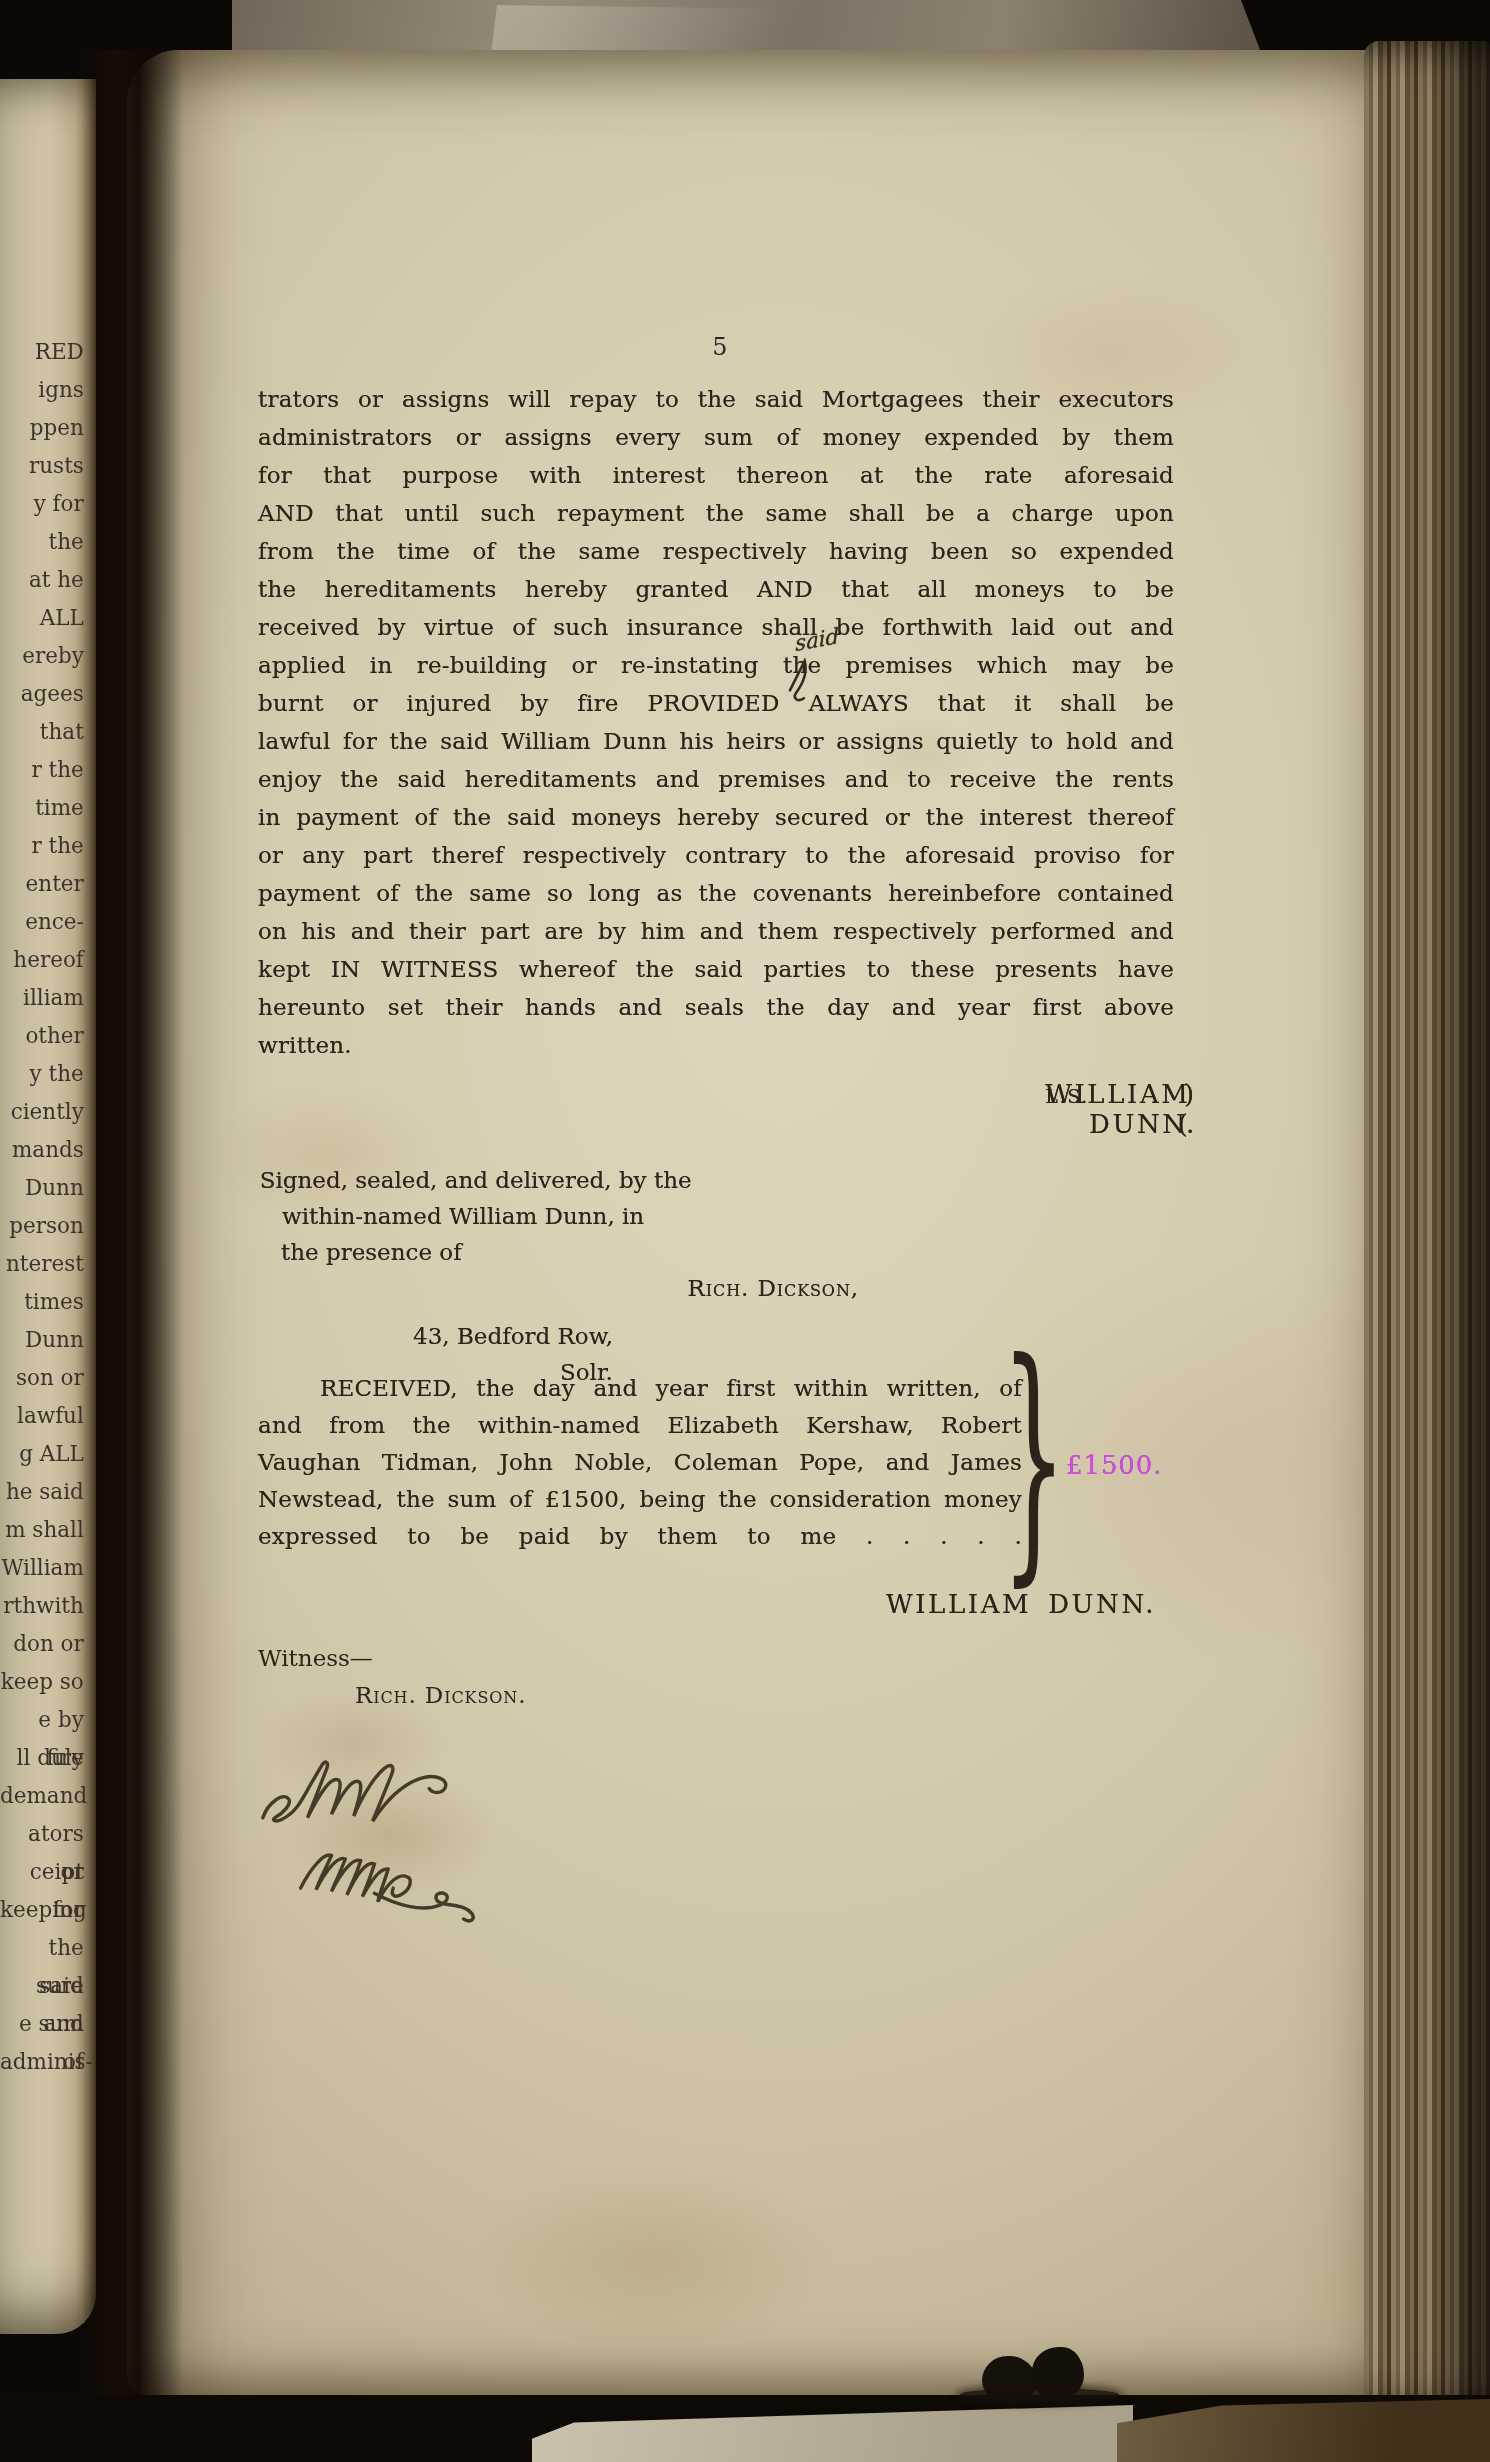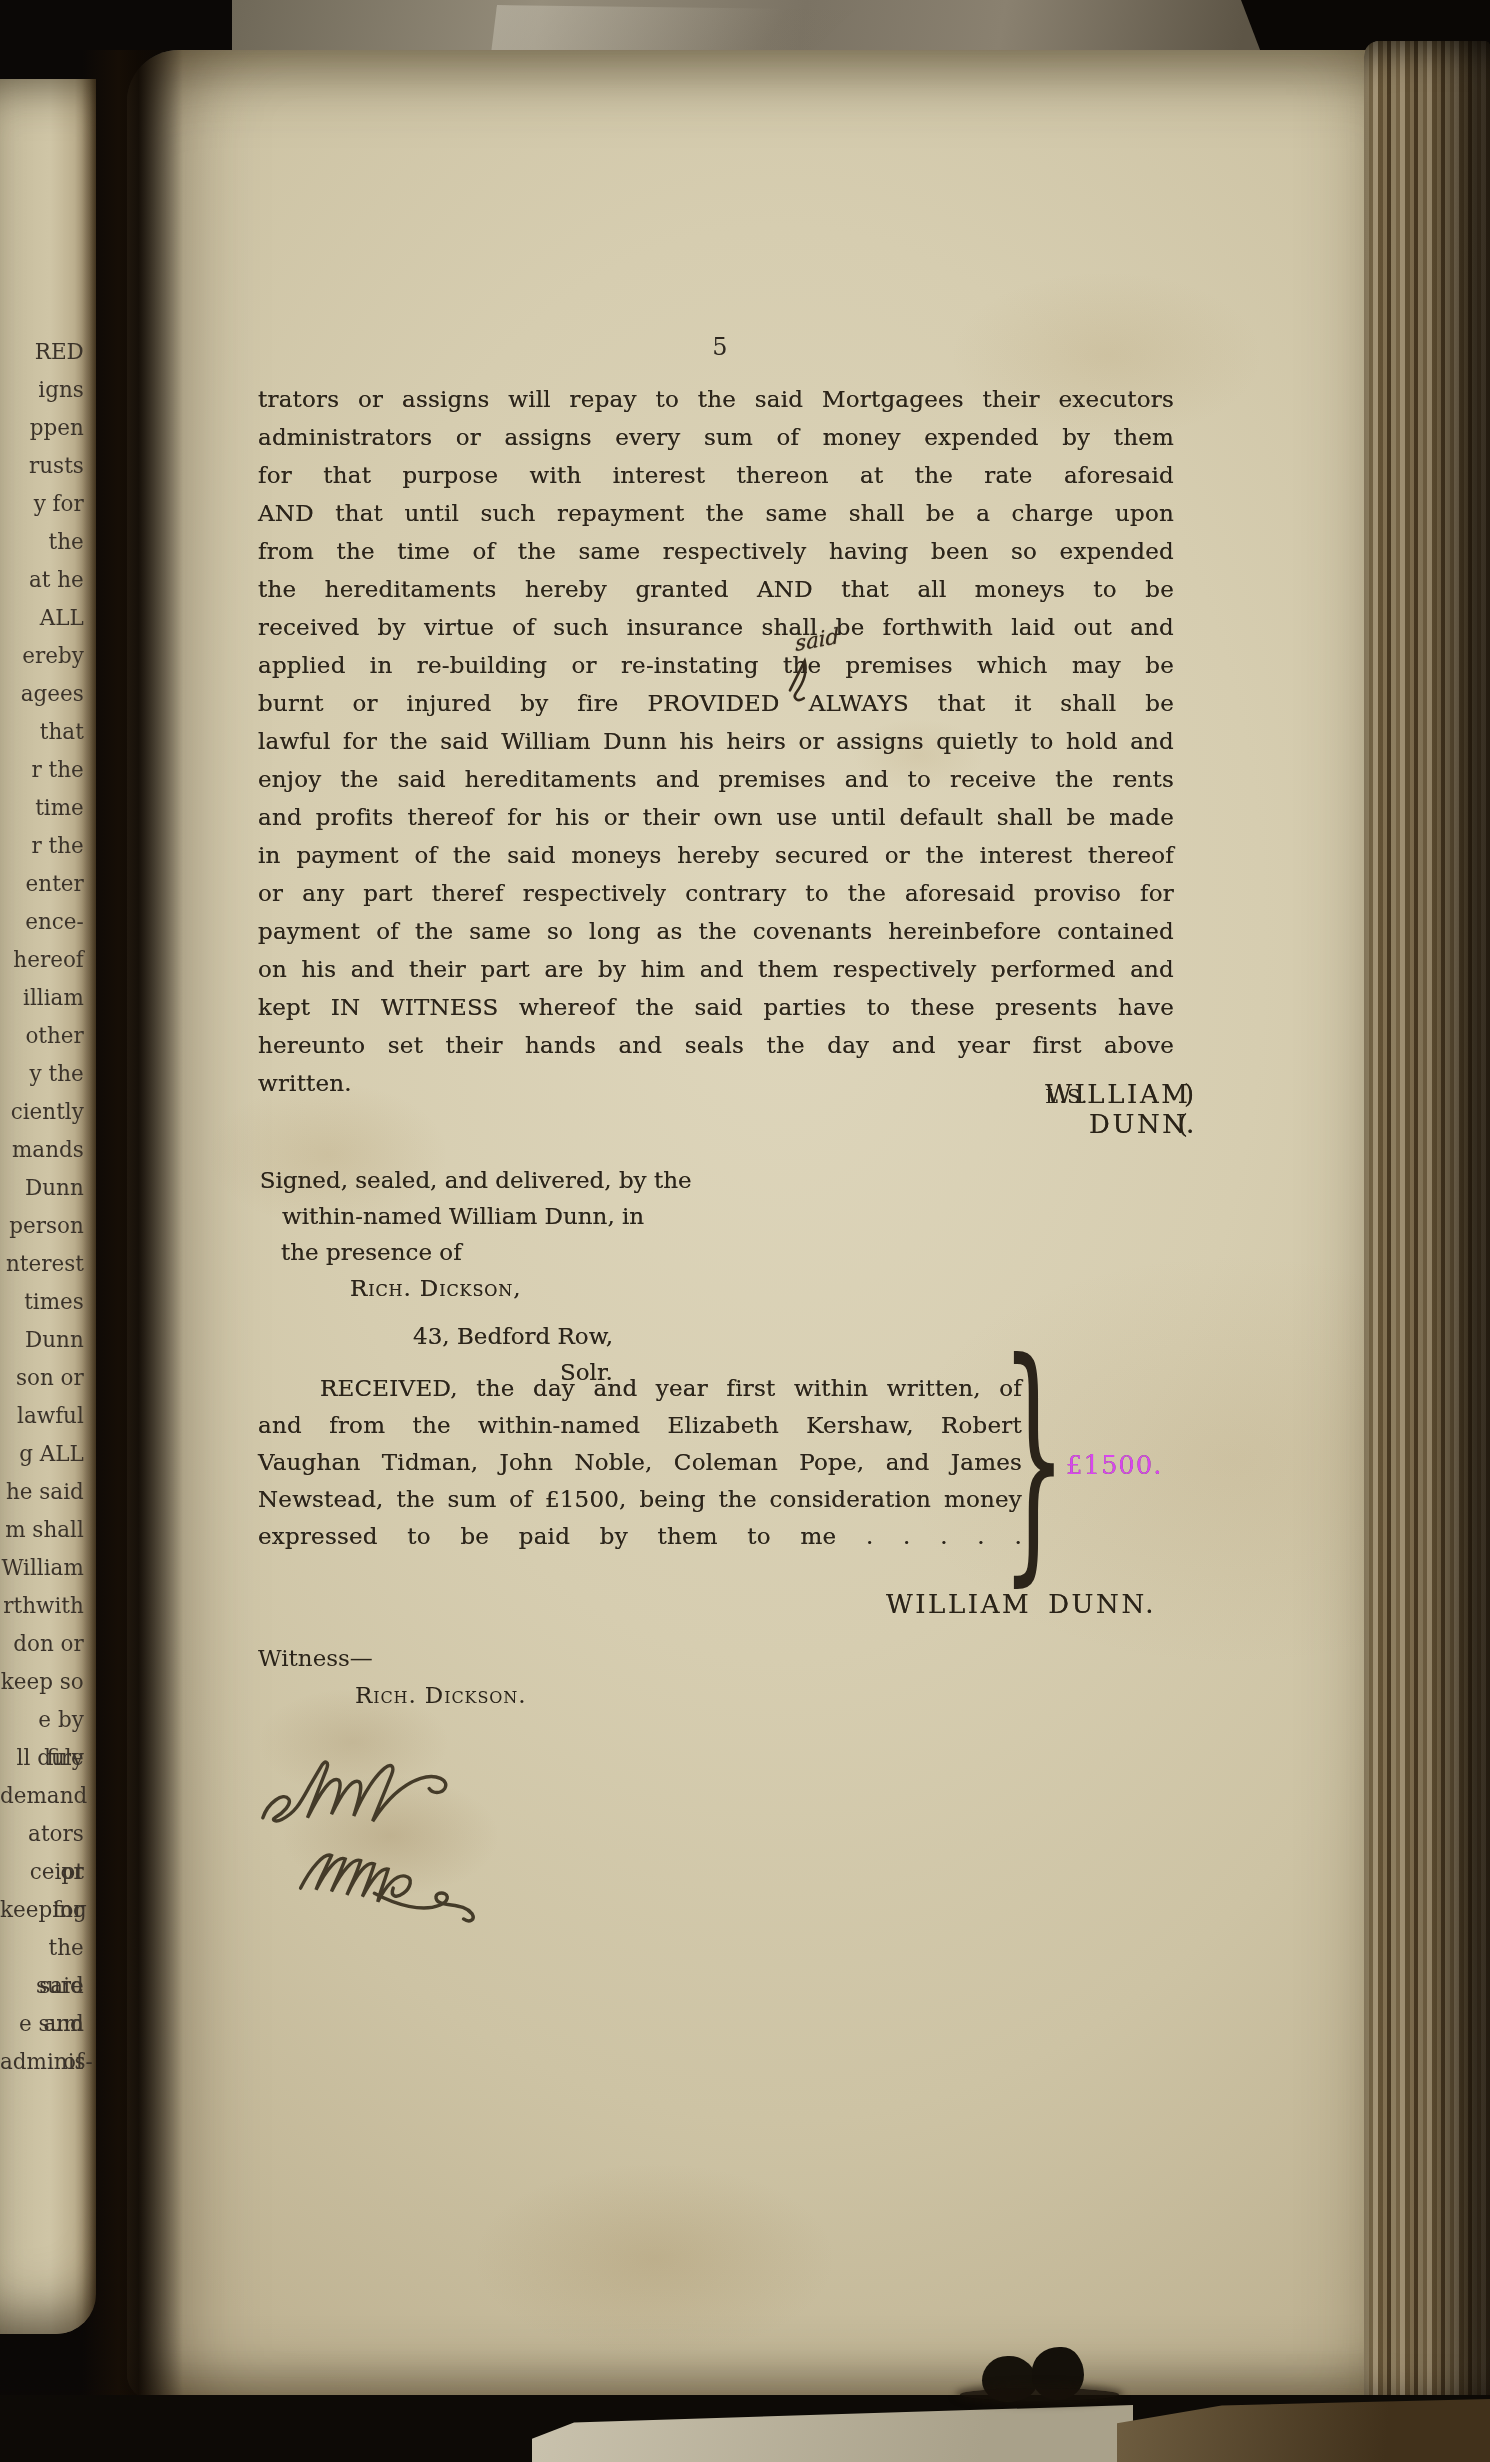--- a/index.html
+++ b/index.html
@@ -81,21 +81,21 @@
   .sig-line1{left:258px;top:1079px;width:831px;text-align:right;font-size:26px;
     letter-spacing:2.6px;word-spacing:6px;color:#2a2318;text-shadow:0 0 0.6px rgba(42,35,24,.7);}
   .sig-line1 .seal{position:static;font-size:19px;letter-spacing:1.7px;}
 
   .attest-block{left:258px;top:1154px;width:601px;}
   .attest-block div{position:static;font-size:23px;line-height:36px;color:#2b241a;
     text-shadow:0 0 0.5px rgba(43,36,26,.6);}
   .attest-block div:nth-child(1){margin-left:1.7px;margin-top:8px;}
   .attest-block div:nth-child(2){margin-left:24px;}
   .attest-block div:nth-child(3){margin-left:23px;}
-  .attest-block div:nth-child(4){margin-left:92px;font-variant:small-caps;letter-spacing:0.9px;}
+  .attest-block div:nth-child(4){margin-left:67px;font-variant:small-caps;letter-spacing:0.9px;text-align:right;}
   .attest-block div:nth-child(5){margin-left:155px;margin-top:12px;}
   .attest-block div:nth-child(6){margin-left:302px;}
 
   .receipt-block{left:258px;top:1370px;width:764px;}
   .receipt-block div{position:static;font-size:23px;line-height:37px;height:37px;
     color:#2b241a;text-align:justify;text-align-last:justify;letter-spacing:0.2px;
     text-shadow:0 0 0.5px rgba(43,36,26,.65);}
   .receipt-block div:first-child{padding-left:62px;}
 
   .brace{left:1001px;top:1367px;width:69px;height:191px;font-size:258px;line-height:182px;
@@ -185,21 +185,20 @@
       <div>administrators or assigns every sum of money expended by them</div>
       <div>for that purpose with interest thereon at the rate aforesaid</div>
       <div>AND that until such repayment the same shall be a charge upon</div>
       <div>from the time of the same respectively having been so expended</div>
       <div>the hereditaments hereby granted AND that all moneys to be</div>
       <div>received by virtue of such insurance shall be forthwith laid out and</div>
       <div>applied in re-building or re-instating the premises which may be</div>
       <div>burnt or injured by fire PROVIDED ALWAYS that it shall be</div>
       <div>lawful for the said William Dunn his heirs or assigns quietly to hold and</div>
       <div>enjoy the said hereditaments and premises and to receive the rents</div>
-      <div>and profits thereof for his or their own use until default shall be made</div>
       <div>in payment of the said moneys hereby secured or the interest thereof</div>
       <div>or any part theref respectively contrary to the aforesaid proviso for</div>
       <div>payment of the same so long as the covenants hereinbefore contained</div>
       <div>on his and their part are by him and them respectively performed and</div>
       <div>kept IN WITNESS whereof the said parties to these presents have</div>
       <div>hereunto set their hands and seals the day and year first above</div>
       <div>written.</div>
     </div>
 
   <span class="insert-word">said</span>

